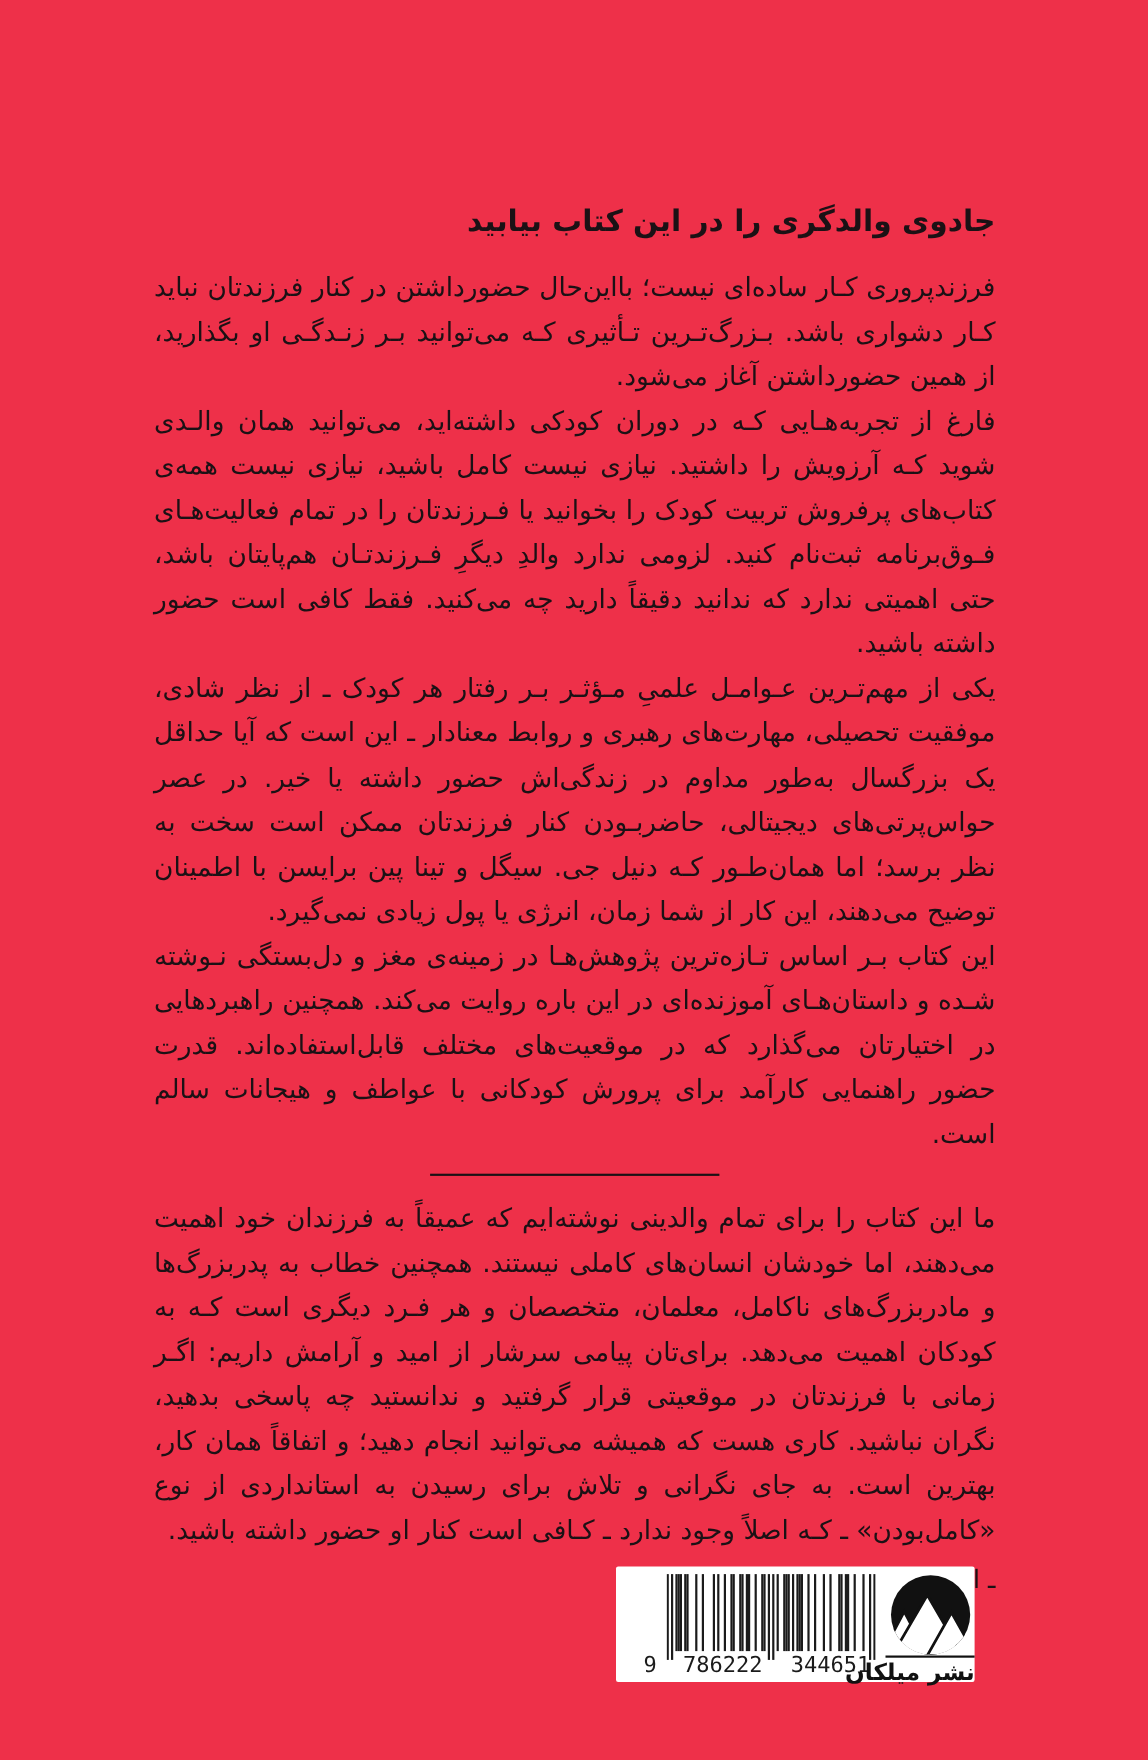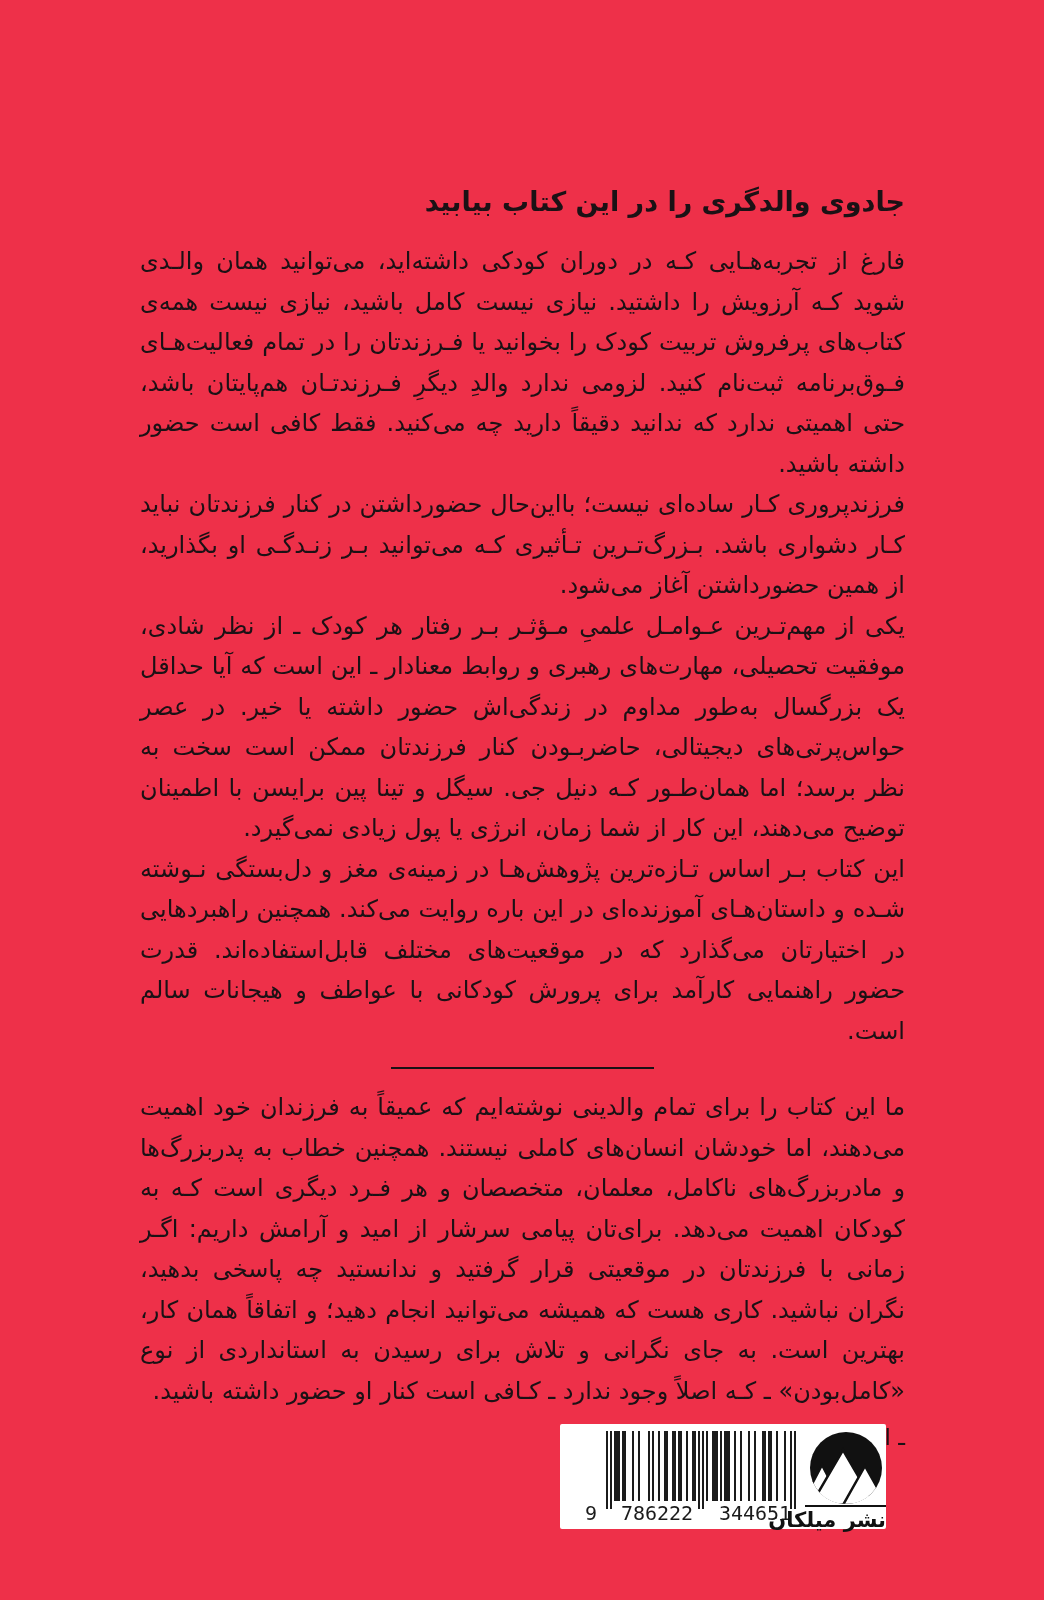--- a/index.html
+++ b/index.html
@@ -107,22 +107,22 @@
 </head>
 <body>
 
 <div class="cover">
 
   <div class="content">
 
     <div class="title">جادوی والدگری را در این کتاب بیابید</div>
 
     <div class="body-text">
+      <p>فرزندپروری کـار ساده‌ای نیست؛ بااین‌حال حضورداشتن در کنار فرزندتان نباید کـار دشواری باشد. بـزرگ‌تـرین تـأثیری کـه می‌توانید بـر زنـدگـی او بگذارید، از همین حضورداشتن آغاز می‌شود.</p>
       <p>فارغ از تجربه‌هـایی کـه در دوران کودکی داشته‌اید، می‌توانید همان والـدی شوید کـه آرزویش را داشتید. نیازی نیست کامل باشید، نیازی نیست همه‌ی کتاب‌های پرفروش تربیت کودک را بخوانید یا فـرزندتان را در تمام فعالیت‌هـای فـوق‌برنامه ثبت‌نام کنید. لزومی ندارد والدِ دیگرِ فـرزندتـان هم‌پایتان باشد، حتی اهمیتی ندارد که ندانید دقیقاً دارید چه می‌کنید. فقط کافی است حضور داشته باشید.</p>
-      <p>فرزندپروری کـار ساده‌ای نیست؛ بااین‌حال حضورداشتن در کنار فرزندتان نباید کـار دشواری باشد. بـزرگ‌تـرین تـأثیری کـه می‌توانید بـر زنـدگـی او بگذارید، از همین حضورداشتن آغاز می‌شود.</p>
       <p>یکی از مهم‌تـرین عـوامـل علمیِ مـؤثـر بـر رفتار هر کودک ـ از نظر شادی، موفقیت تحصیلی، مهارت‌های رهبری و روابط معنادار ـ این است که آیا حداقل یک بزرگسال به‌طور مداوم در زندگی‌اش حضور داشته یا خیر. در عصر حواس‌پرتی‌های دیجیتالی، حاضربـودن کنار فرزندتان ممکن است سخت به نظر برسد؛ اما همان‌طـور کـه دنیل جی. سیگل و تینا پین برایسن با اطمینان توضیح می‌دهند، این کار از شما زمان، انرژی یا پول زیادی نمی‌گیرد.</p>
       <p>این کتاب بـر اساس تـازه‌ترین پژوهش‌هـا در زمینه‌ی مغز و دل‌بستگی نـوشته شـده و داستان‌هـای آموزنده‌ای در این باره روایت می‌کند. همچنین راهبردهایی در اختیارتان می‌گذارد که در موقعیت‌های مختلف قابل‌استفاده‌اند. قدرت حضور راهنمایی کارآمد برای پرورش کودکانی با عواطف و هیجانات سالم است.</p>
 
       <div class="divider"></div>
 
       <p>ما این کتاب را برای تمام والدینی نوشته‌ایم که عمیقاً به فرزندان خود اهمیت می‌دهند، اما خودشان انسان‌های کاملی نیستند. همچنین خطاب به پدربزرگ‌ها و مادربزرگ‌های ناکامل، معلمان، متخصصان و هر فـرد دیگری است کـه به کودکان اهمیت می‌دهد. برای‌تان پیامی سرشار از امید و آرامش داریم: اگـر زمانی با فرزندتان در موقعیتی قرار گرفتید و ندانستید چه پاسخی بدهید، نگران نباشید. کاری هست که همیشه می‌توانید انجام دهید؛ و اتفاقاً همان کار، بهترین است. به جای نگرانی و تلاش برای رسیدن به استانداردی از نوع «کامل‌بودن» ـ کـه اصلاً وجود ندارد ـ کـافی است کنار او حضور داشته باشید.</p>
     </div>
 
     <div class="attribution">ـ از متن کتاب ـ</div>
   </div>

